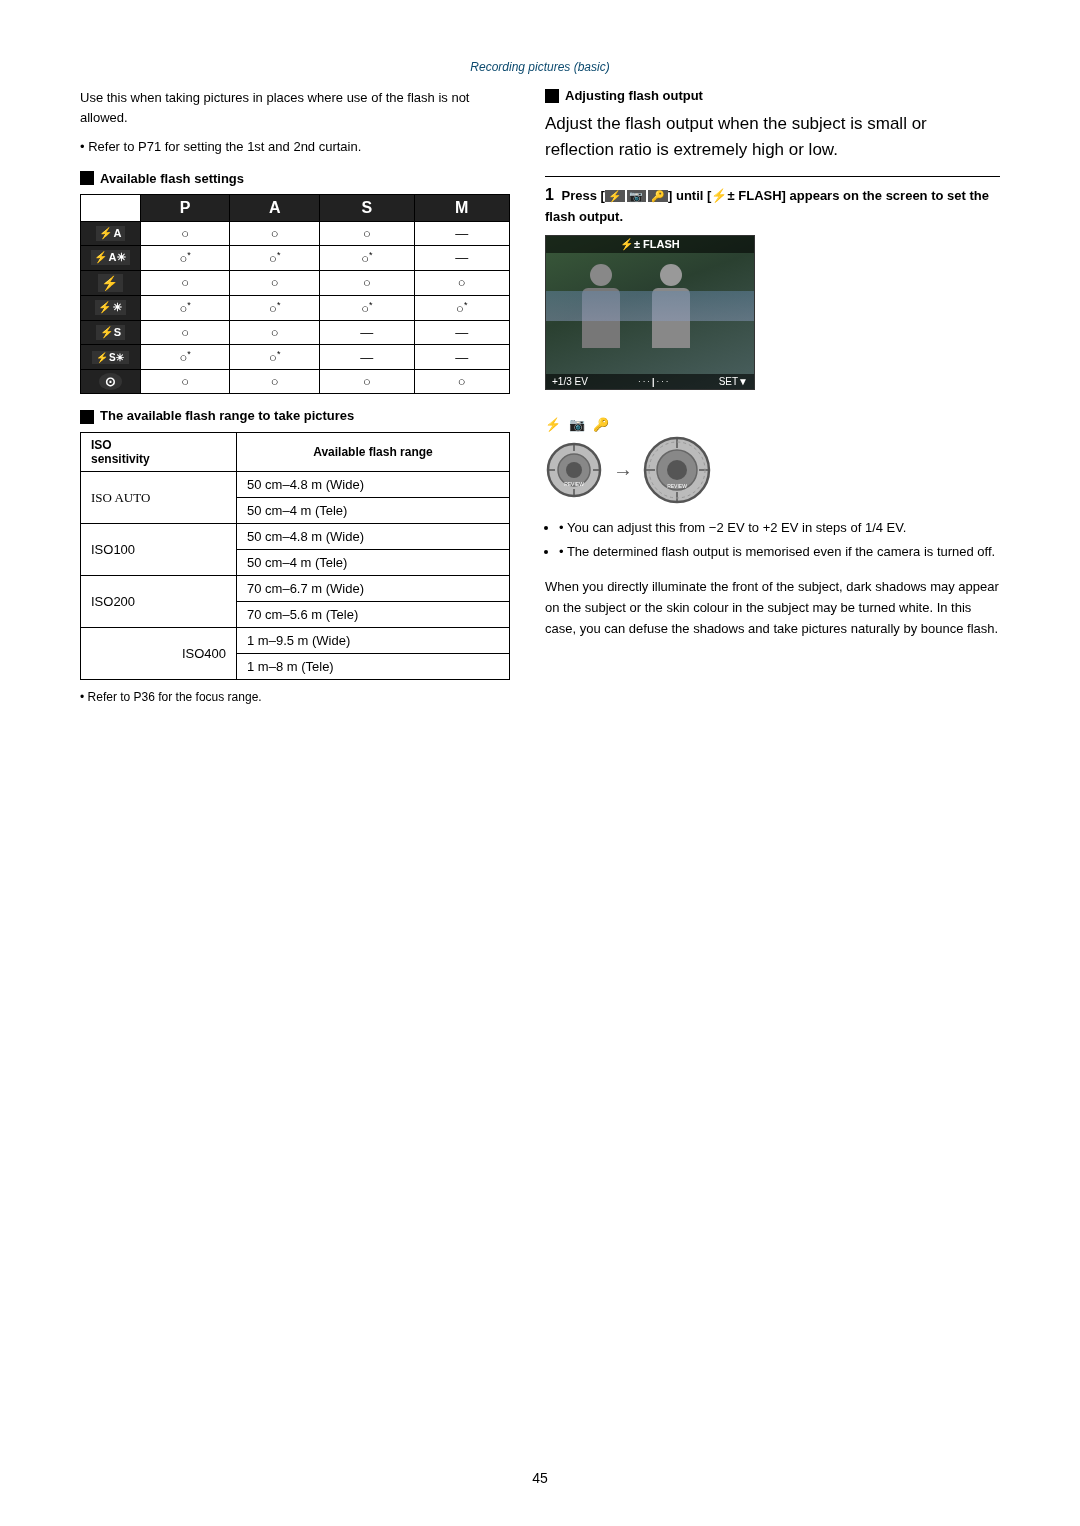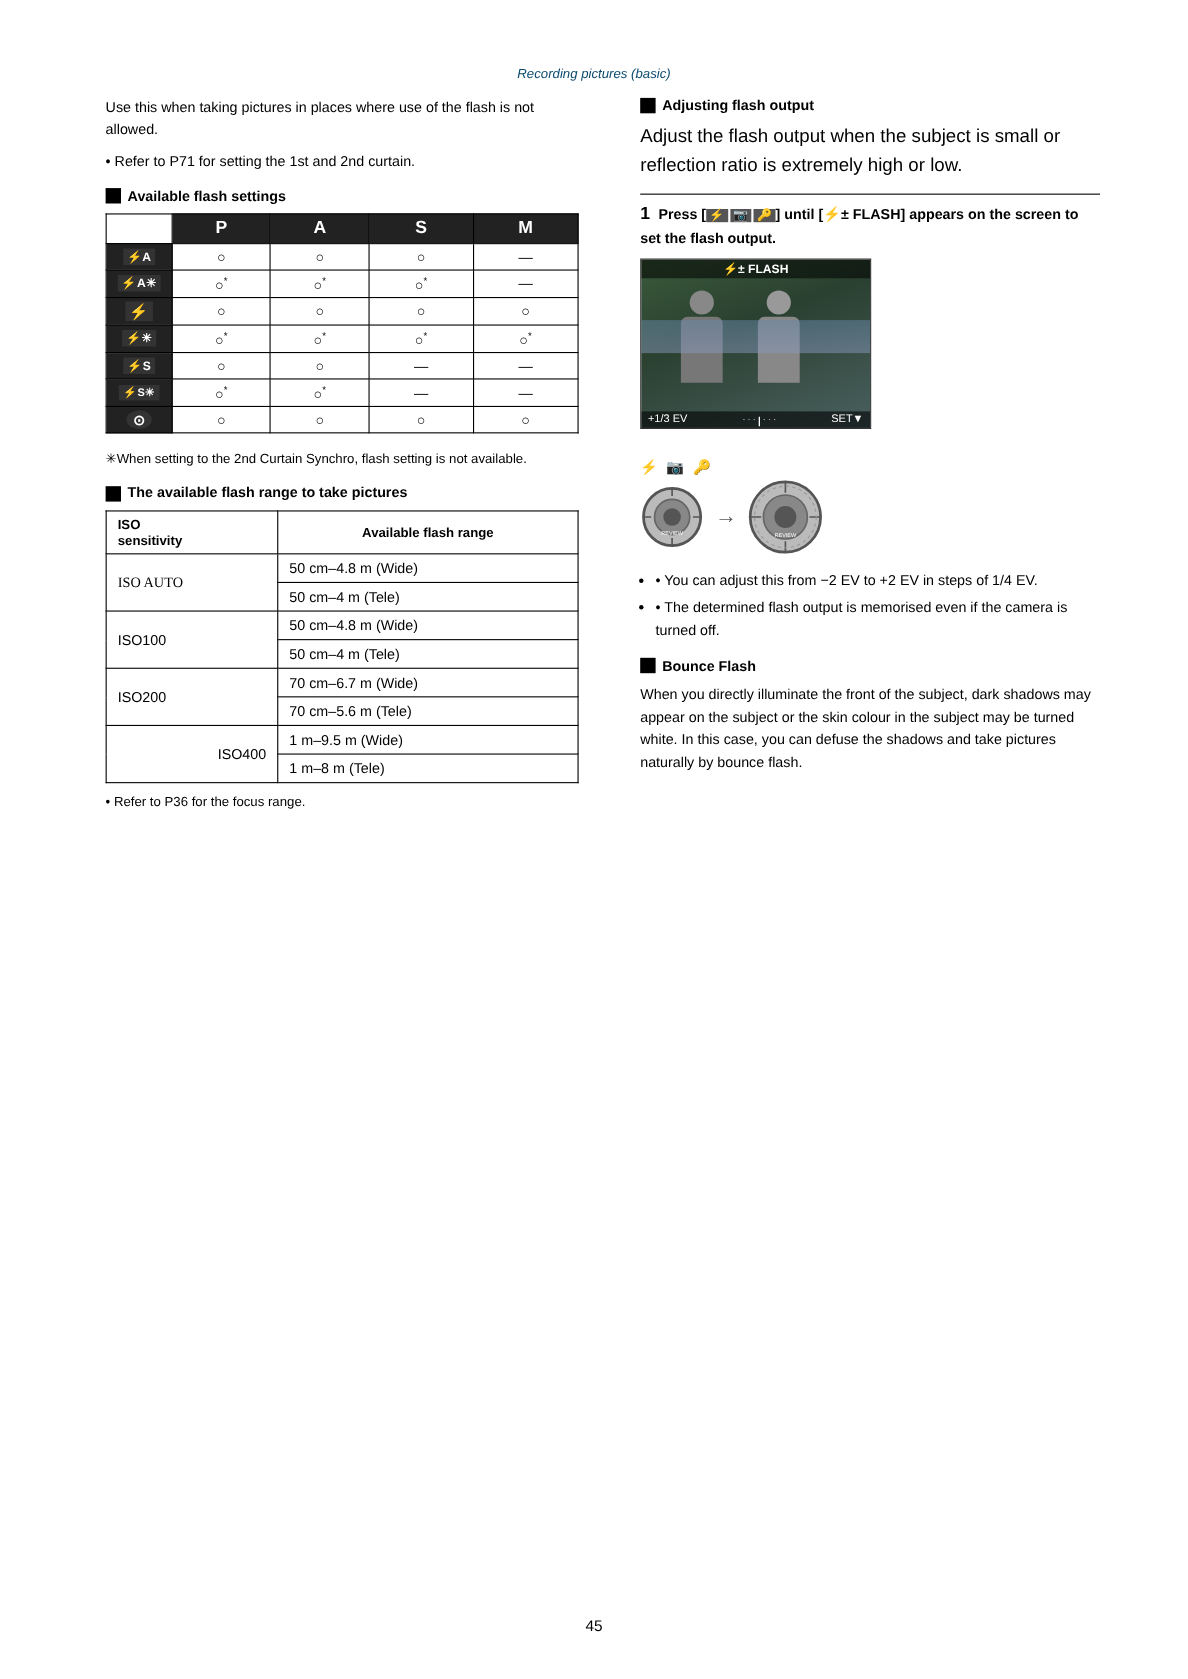--- a/index.html
+++ b/index.html
@@ -21,22 +21,21 @@
     }
     .page-title {
       text-align: center;
       font-style: italic;
       font-size: 12px;
       margin-bottom: 14px;
       color: #0c4a6e;
     }
     .two-column {
       display: flex;
-      gap: 56px;
-      margin-left: 16px;
+      gap: 35px;
     }
     .left-col {
       flex: 0 0 430px;
     }
     .right-col {
       flex: 1;
     }
     .intro-text {
       font-size: 13px;
       line-height: 1.5;
@@ -301,21 +300,20 @@
               <span style="display:inline-block; background:#333; color:#fff; padding:1px 6px; border-radius:50%; font-size:13px;">⊙</span>
             </td>
             <td>○</td>
             <td>○</td>
             <td>○</td>
             <td>○</td>
           </tr>
         </tbody>
       </table>
 
-      <p class="note-text">✳When setting to the 2nd Curtain Synchro, flash setting is not available.</p>
 
       <div class="range-section-heading">
         <span>The available flash range to take pictures</span>
       </div>
 
       <table class="range-table">
         <thead>
           <tr>
             <th style="text-align:left;">
               ISO<br>sensitivity
@@ -447,21 +445,20 @@
           </div>
         </div>
 
         <ul class="bullet-points" style="list-style:disc;">
           <li>• You can adjust this from −2 EV to +2 EV in steps of 1/4 EV.</li>
           <li>• The determined flash output is memorised even if the camera is turned off.</li>
         </ul>
       </div>
 
       <div class="bounce-section">
-        <div class="adj-heading">Bounce Flash</div>
         <p class="bounce-text">When you directly illuminate the front of the subject, dark shadows may appear on the subject or the skin colour in the subject may be turned white. In this case, you can defuse the shadows and take pictures naturally by bounce flash.</p>
       </div>
 
     </div>
   </div>
 
   <div class="page-number">45</div>
 </div>
 
 </body></html>

